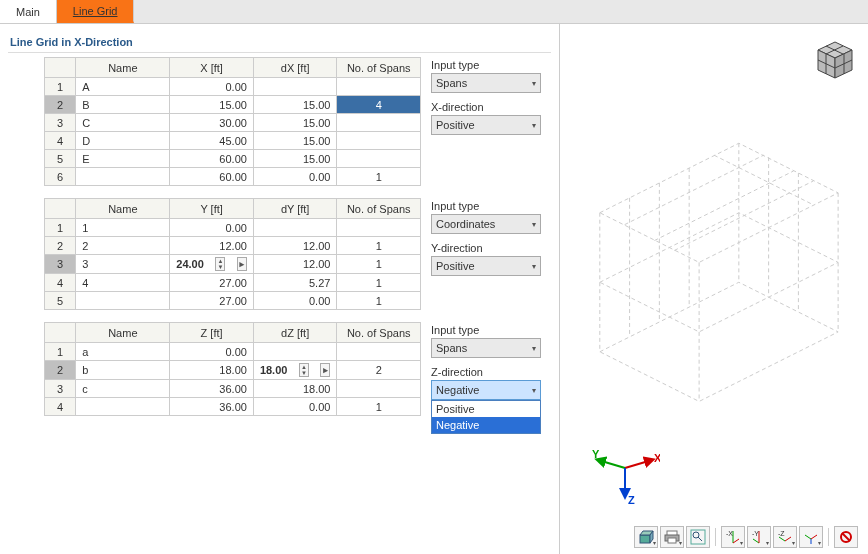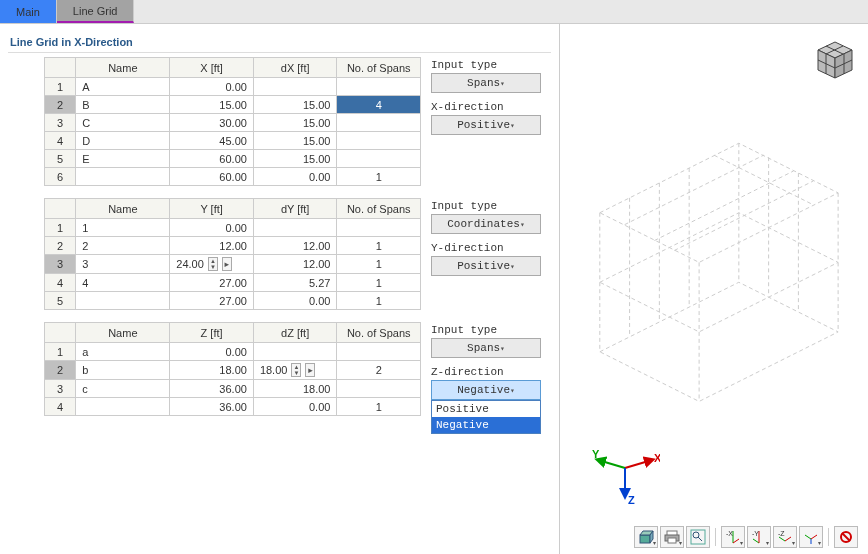--- a/index.html
+++ b/index.html
@@ -1,47 +1,47 @@
 <!DOCTYPE html>
 <html><head>
 <meta charset="utf-8">
 <style>
 * { box-sizing: border-box; margin: 0; padding: 0; }
 body { font-family: "Segoe UI", Tahoma, sans-serif; font-size: 11px; background: #f0f0f0; color: #333; width: 868px; height: 554px; overflow: hidden; }
 
 .tabs { display: flex; background: #e8e8e8; border-bottom: 1px solid #ccc; height: 24px; }
-.tab { padding: 4px 16px; border-right: 1px solid #ccc; cursor: pointer; background: #3b82f6; display: flex; align-items: center; }
-.tab.active { background: #a3a3a3; border-bottom: 2px solid #a21caf; }
+.tab { padding: 4px 16px; border-right: 1px solid #ccc; cursor: pointer; background: #ffffff; display: flex; align-items: center; }
+.tab.active { background: #f97316; border-bottom: 2px solid #f97316; text-decoration: underline; }
 
 .main-area { display: flex; height: 530px; }
 .left-panel { width: 560px; padding: 8px; background: #fff; border-right: 1px solid #ccc; overflow: hidden; }
 .right-panel { flex: 1; background: #fff; position: relative; }
 
 .section { margin-bottom: 12px; }
 .section-title { color: #2a5a8a; font-weight: bold; font-size: 11px; padding: 4px 2px; border-bottom: 1px solid #ddd; margin-bottom: 4px; }
 .section-body { display: flex; gap: 10px; }
 
 .grid-wrap { flex: 1; margin-left: 36px; }
 table { border-collapse: collapse; width: 100%; table-layout: fixed; }
 th { background: #f5f5f0; border: 1px solid #ccc; padding: 3px 4px; font-weight: normal; text-align: center; height: 20px; }
 td { border: 1px solid #ccc; padding: 2px 6px; height: 18px; background: #fff; }
 td.rowhdr { background: #f5f5f0; text-align: center; width: 30px; }
 td.name { text-align: left; }
 td.num { text-align: right; }
 td.spans { text-align: center; }
 td.selected { background: #3a6ea5; color: #fff; }
 tr.selrow td.rowhdr { background: #c0c0c0; }
-.spinner-cell { display: flex; align-items: center; justify-content: flex-start; gap: 4px; }
+.spinner-cell { display: flex; align-items: center; justify-content: space-between; gap: 4px; font-weight: bold; }
 .spinner-btns { display: flex; flex-direction: column; border: 1px solid #aaa; background: #f5f5f5; width: 10px; height: 14px; }
 .spin-arrow { font-size: 6px; line-height: 6px; text-align: center; cursor: pointer; color: #555; }
 .more-btn { border: 1px solid #aaa; background: #f5f5f5; width: 10px; height: 14px; text-align: center; font-size: 9px; line-height: 12px; cursor: pointer; color: #555; }
 
-.controls { width: 120px; font-size: 11px; padding-top: 2px; font-family: Liberation Mono, monospace; }
+.controls { width: 120px; font-size: 11px; padding-top: 2px; }
 .ctrl-label { margin-bottom: 2px; }
-.select { width: 110px; border: 1px solid #aaa; background: #eaeaea; padding: 2px 4px; height: 20px; display: flex; justify-content: center; align-items: center; cursor: pointer; margin-bottom: 8px; }
+.select { width: 110px; border: 1px solid #aaa; background: #eaeaea; padding: 2px 4px; height: 20px; display: flex; justify-content: space-between; align-items: center; cursor: pointer; margin-bottom: 8px; }
 .select.open { background: #cce4ff; border-color: #5a9bd5; }
 .chev { font-size: 8px; color: #555; }
 .dropdown-list { position: relative; width: 110px; border: 1px solid #4a7fbf; background: #fff; margin-top: -8px; }
 .dd-item { padding: 2px 4px; cursor: pointer; }
 .dd-item.sel { background: #2a6fd6; color: #fff; }
 
 .preview { position: absolute; top: 10px; right: 10px; bottom: 40px; left: 10px; }
 .cube-icon { position: absolute; top: 0; right: 0; width: 50px; height: 50px; }
 .grid-svg { position: absolute; inset: 0; }
 .axis-gizmo { position: absolute; bottom: 6px; left: 20px; width: 70px; height: 70px; }

